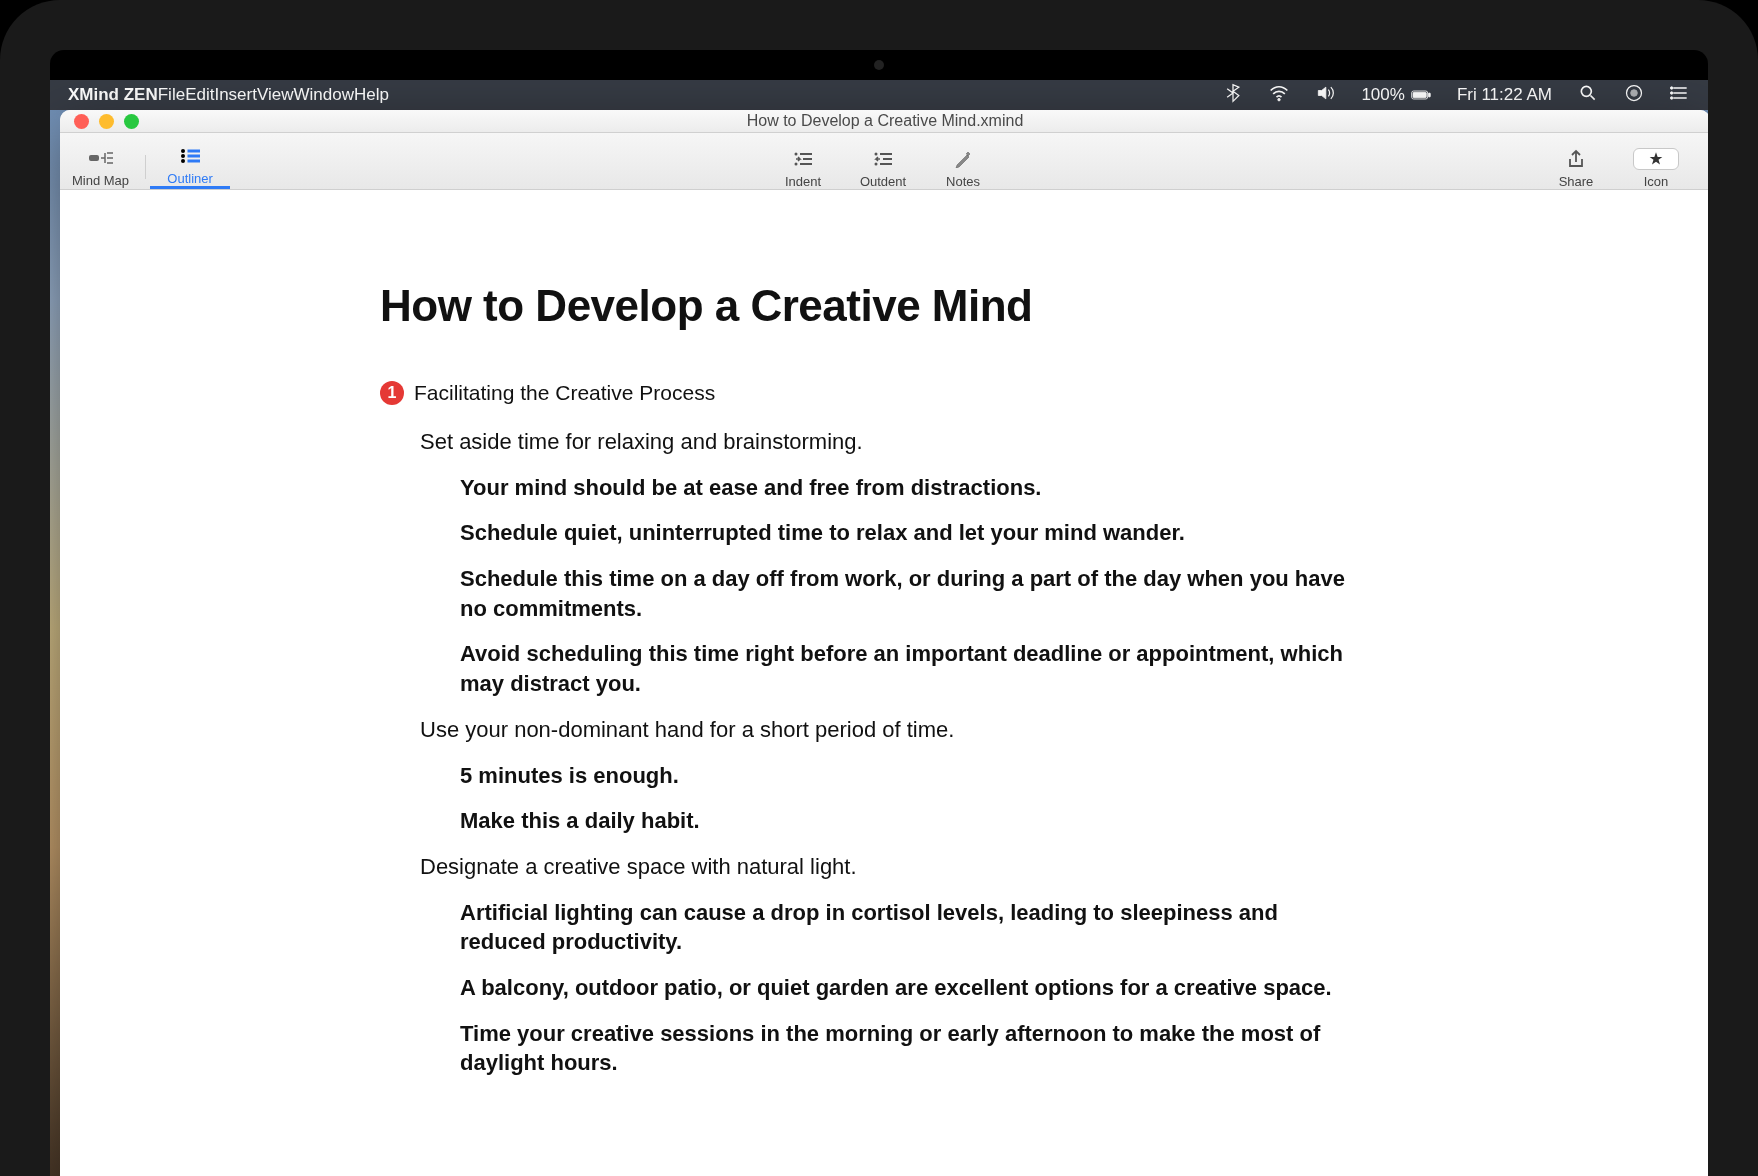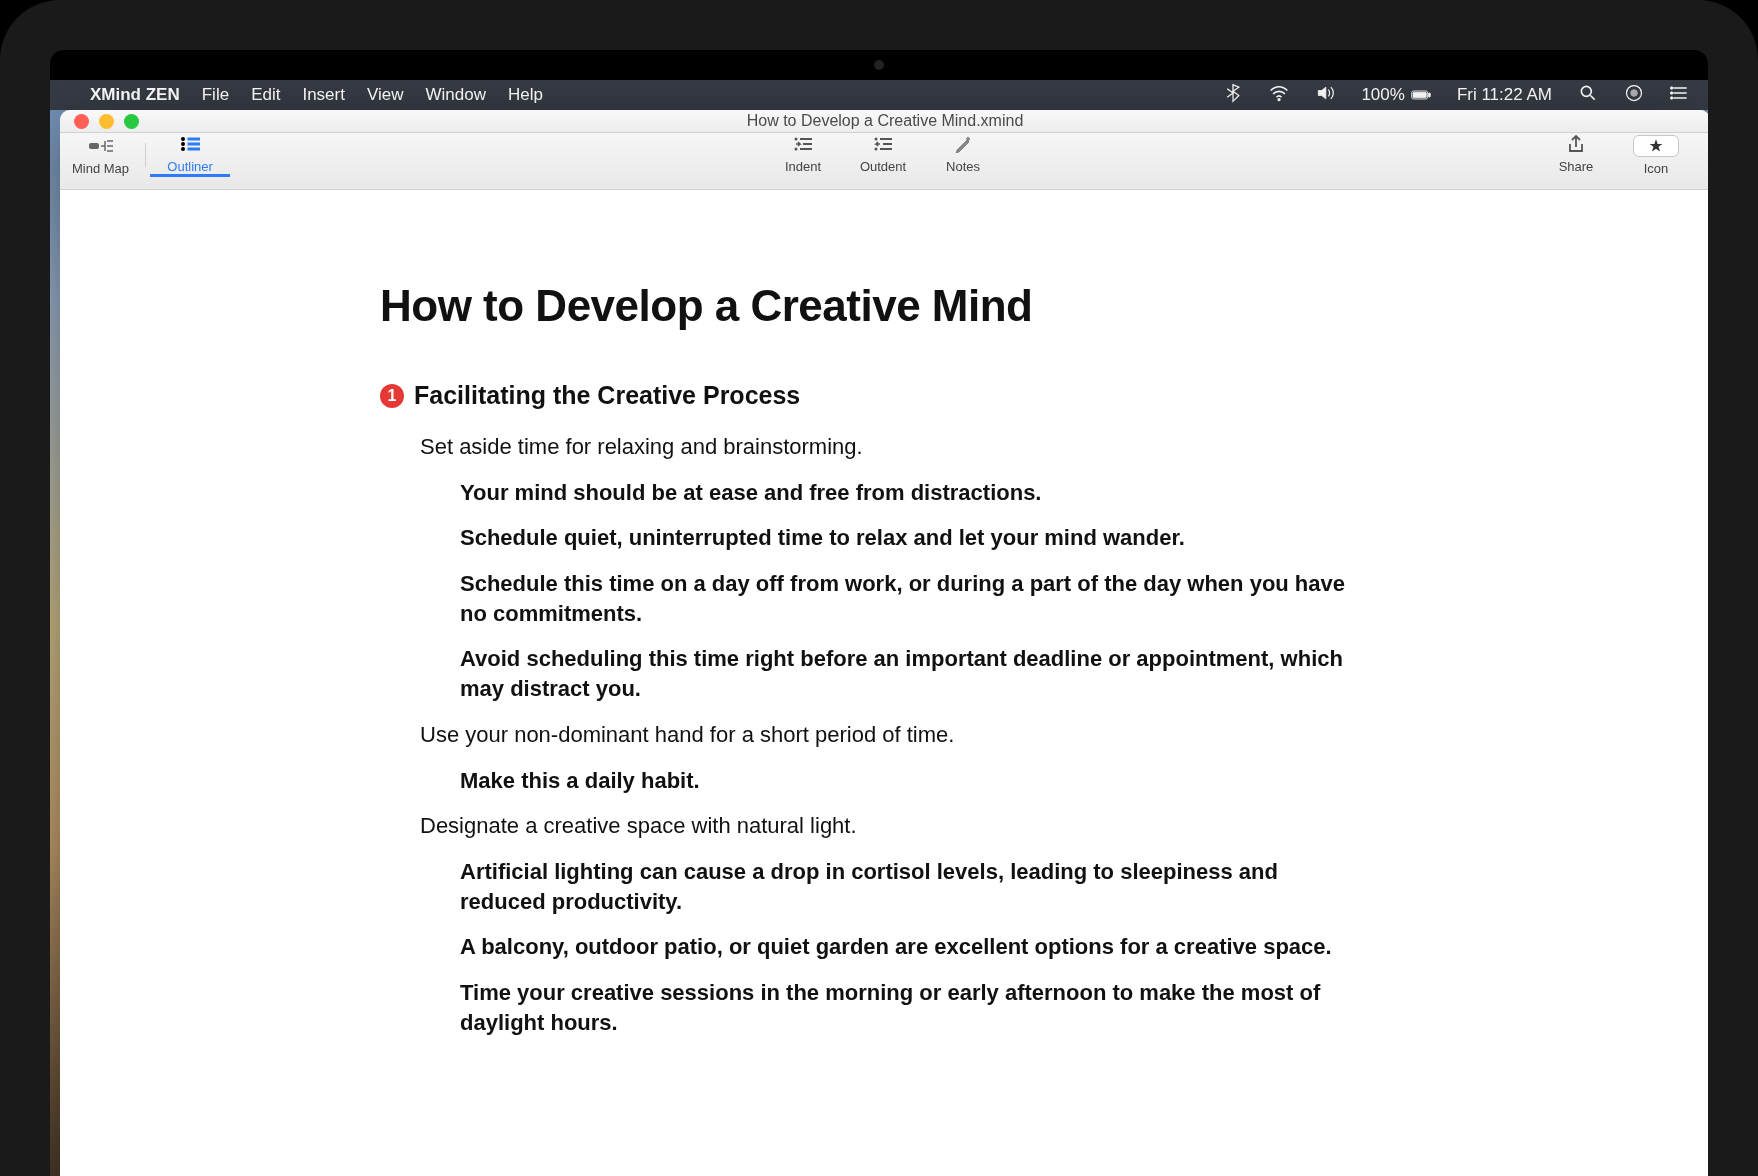--- a/index.html
+++ b/index.html
@@ -3,54 +3,54 @@
 <meta charset="utf-8">
 <style>
 *{margin:0;padding:0;box-sizing:border-box;font-family:-apple-system,BlinkMacSystemFont,"Helvetica Neue",Arial,sans-serif;}
 html,body{width:1758px;height:1176px;background:#000;overflow:hidden;}
 .laptop-frame{position:absolute;inset:0;background:#1a1a1a;border-radius:60px 60px 0 0;padding:50px 50px 0 50px;}
 .screen-bezel{width:100%;height:100%;background:#000;border-radius:14px 14px 0 0;overflow:hidden;position:relative;}
 .camera{position:absolute;top:10px;left:50%;transform:translateX(-50%);width:10px;height:10px;border-radius:50%;background:#222;}
 .screen{position:absolute;top:30px;left:0;right:0;bottom:0;background:linear-gradient(to bottom,#6b8bb3 0%,#9db4d0 20%,#d4c08a 50%,#c9a270 70%,#4a3828 100%);overflow:hidden;}
 
 .menubar{height:30px;background:rgba(45,45,48,0.85);backdrop-filter:blur(20px);display:flex;align-items:center;color:#fff;font-size:17px;padding:0 18px;justify-content:space-between;}
-.menubar-left{display:flex;align-items:center;gap:22px;}
+.menubar-left{display:flex;align-items:center;}
 .menubar-left .app{font-weight:600;}
 .apple{font-size:20px;line-height:1;}
 .menubar-right{display:flex;align-items:center;gap:26px;}
 .menubar-right svg{width:20px;height:20px;fill:#fff;stroke:#fff;}
 .batt{display:flex;align-items:center;gap:6px;}
 
 .window{position:absolute;left:10px;right:-2px;top:30px;bottom:0;background:#f4f4f4;border-radius:10px 10px 0 0;box-shadow:0 20px 60px rgba(0,0,0,.5);overflow:hidden;display:flex;flex-direction:column;}
 .titlebar{height:23px;display:flex;align-items:center;position:relative;background:linear-gradient(#f9f9f9,#ececec);border-bottom:1px solid #d0d0d0;}
 .traffic{display:flex;gap:10px;margin-left:14px;}
 .traffic span{width:15px;height:15px;border-radius:50%;}
 .tl-close{background:#ff5f57;}
 .tl-min{background:#febc2e;}
 .tl-max{background:#28c840;}
 .title{position:absolute;left:0;right:0;text-align:center;font-size:16px;color:#4a4a4a;pointer-events:none;}
 
-.toolbar{height:57px;background:linear-gradient(#f6f6f6,#e8e8e8);border-bottom:1px solid #cfcfcf;display:flex;align-items:flex-start;position:relative;}
+.toolbar{height:57px;background:linear-gradient(#f6f6f6,#e8e8e8);border-bottom:1px solid #cfcfcf;display:flex;align-items:flex-end;position:relative;}
 .toolgroup{display:flex;}
 .toolitem{display:flex;flex-direction:column;align-items:center;justify-content:center;min-width:80px;padding:0 12px;font-size:13px;color:#444;gap:4px;cursor:default;}
 .toolitem .ico{height:22px;display:flex;align-items:center;justify-content:center;}
 .toolitem.active{border-bottom:3px solid #2f7bf6;color:#2f7bf6;}
 .toolitem.active .ico svg path,.toolitem.active .ico svg rect{stroke:#2f7bf6;fill:#2f7bf6;}
 .vdiv{width:1px;background:#cfcfcf;margin:10px 4px;}
 .tool-spacer{flex:1;}
 .iconbtn{border:1px solid #c8c8c8;border-radius:6px;background:#fff;padding:2px 14px;margin-top:2px;}
 
 .docwrap{flex:1;overflow-y:auto;background:#fff;position:relative;}
 .docwrap::-webkit-scrollbar{width:16px;}
 .docwrap::-webkit-scrollbar-thumb{background:#c8c8c8;border-radius:8px;border:4px solid #fff;}
 .doc{max-width:1010px;margin:11px auto;padding:80px 40px 84px 0;color:#111;}
 h1{font-family:"Avenir Next","Avenir","Helvetica Neue",sans-serif;font-weight:800;font-size:44px;letter-spacing:-.5px;margin-bottom:50px;}
 .section{display:flex;align-items:center;gap:10px;margin-bottom:22px;}
 .badge{width:24px;height:24px;border-radius:50%;background:#e53935;color:#fff;font-weight:700;display:flex;align-items:center;justify-content:center;font-size:16px;}
-.section-title{font-family:"Avenir Next","Avenir",sans-serif;font-weight:700;font-size:25px;text-align:right;}
+.section-title{font-family:"Avenir Next","Avenir",sans-serif;font-weight:400;font-size:21px;text-align:right;}
 .lvl1{margin-left:40px;margin-bottom:16px;font-family:"Avenir Next","Avenir",sans-serif;font-size:22px;font-weight:400;line-height:1.35;}
 .lvl2{margin-left:80px;margin-bottom:16px;font-family:"Avenir Next","Avenir",sans-serif;font-size:22px;font-weight:700;line-height:1.35;}
 </style>
 </head>
 <body>
 
 <div class="laptop-frame">
  <div class="screen-bezel">
   <div class="camera"></div>
   <div class="screen">
@@ -208,20 +208,21 @@
           <span class="section-title">Facilitating the Creative Process</span>
         </div>
 
         <div class="lvl1">Set aside time for relaxing and brainstorming.</div>
           <div class="lvl2">Your mind should be at ease and free from distractions.</div>
           <div class="lvl2">Schedule quiet, uninterrupted time to relax and let your mind wander.</div>
           <div class="lvl2">Schedule this time on a day off from work, or during a part of the day when you have no commitments.</div>
           <div class="lvl2">Avoid scheduling this time right before an important deadline or appointment, which may distract you.</div>
 
         <div class="lvl1">Use your non-dominant hand for a short period of time.</div>
+          <div class="lvl2">5 minutes is enough.</div>
           <div class="lvl2">Make this a daily habit.</div>
 
         <div class="lvl1">Designate a creative space with natural light.</div>
           <div class="lvl2">Artificial lighting can cause a drop in cortisol levels, leading to sleepiness and reduced productivity.</div>
           <div class="lvl2">A balcony, outdoor patio, or quiet garden are excellent options for a creative space.</div>
           <div class="lvl2">Time your creative sessions in the morning or early afternoon to make the most of daylight hours.</div>
       </div>
     </div>
    </div>
 

